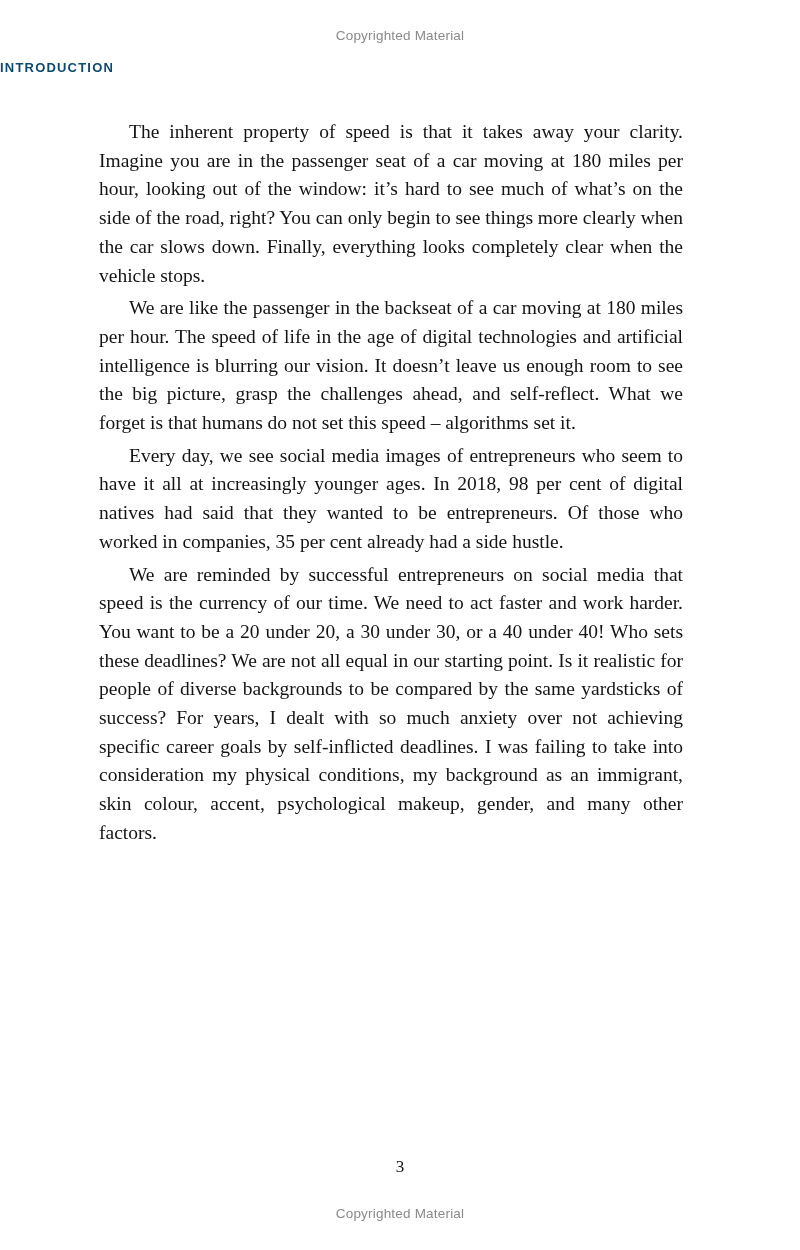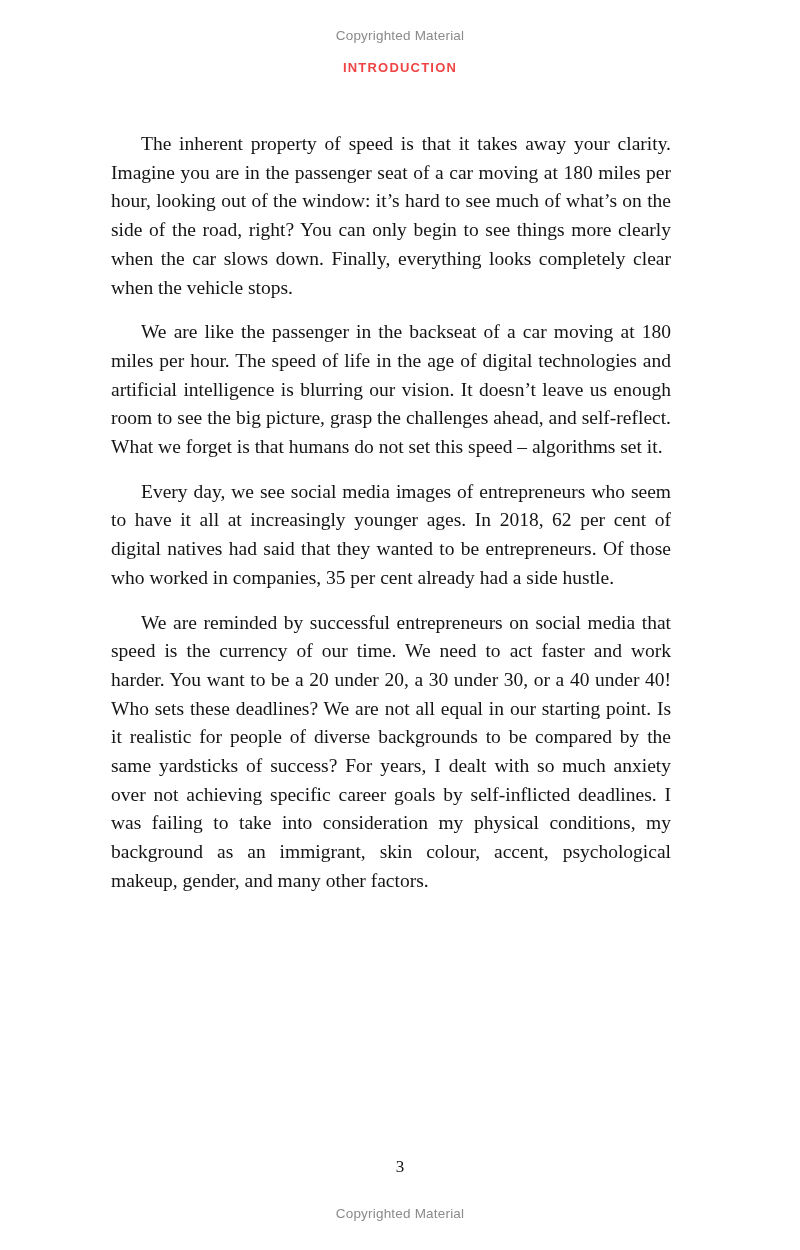--- a/index.html
+++ b/index.html
@@ -26,40 +26,40 @@
     color: #8a8a8a;
     letter-spacing: 0.2px;
   }
   .top-notice { top: 28px; }
   .bottom-notice { top: 1206px; }
   .running-head {
     position: absolute;
     top: 60px;
     left: 0;
     width: 100%;
-    text-align: center;
+    text-align: left;
     font-family: "Liberation Sans", sans-serif;
     font-size: 13px;
     font-weight: 600;
     letter-spacing: 1.2px;
-    color: #ef4444;
+    color: #0c4a6e;
   }
   .content {
     position: absolute;
     top: 114px;
     left: 95px;
     width: 592px;
     font-size: 19.5px;
     line-height: 28.7px;
     text-align: justify;
     hyphens: auto;
     -webkit-hyphens: auto;
   }
   .content p {
-    margin: 16px;
+    margin: 4px;
     padding: 0;
     text-indent: 30px;
   }
   .page-number {
     position: absolute;
     top: 1157px;
     left: 0;
     width: 100%;
     text-align: center;
     font-size: 17px;
@@ -71,21 +71,21 @@
 
 <div class="page">
 
   <div class="top-notice">Copyrighted Material</div>
 
   <div class="running-head">INTRODUCTION</div>
 
   <div class="content">
     <p>The inherent property of speed is that it takes away your clarity. Imagine you are in the passenger seat of a car moving at 180 miles per hour, looking out of the window: it’s hard to see much of what’s on the side of the road, right? You can only begin to see things more clearly when the car slows down. Finally, everything looks completely clear when the vehicle stops.</p>
     <p>We are like the passenger in the backseat of a car moving at 180 miles per hour. The speed of life in the age of digital technologies and artificial intelligence is blurring our vision. It doesn’t leave us enough room to see the big picture, grasp the challenges ahead, and self-reflect. What we forget is that humans do not set this speed – algorithms set it.</p>
-    <p>Every day, we see social media images of entrepreneurs who seem to have it all at increasingly younger ages. In 2018, 62 per cent of digital natives had said that they wanted to be entrepreneurs. Of those who worked in companies, 35 per cent already had a side hustle.</p>
+    <p>Every day, we see social media images of entrepreneurs who seem to have it all at increasingly younger ages. In 2018, 98 per cent of digital natives had said that they wanted to be entrepreneurs. Of those who worked in companies, 35 per cent already had a side hustle.</p>
     <p>We are reminded by successful entrepreneurs on social media that speed is the currency of our time. We need to act faster and work harder. You want to be a 20 under 20, a 30 under 30, or a 40 under 40! Who sets these deadlines? We are not all equal in our starting point. Is it realistic for people of diverse backgrounds to be compared by the same yardsticks of success? For years, I dealt with so much anxiety over not achieving specific career goals by self-inflicted deadlines. I was failing to take into consideration my physical conditions, my background as an immigrant, skin colour, accent, psychological makeup, gender, and many other factors.</p>
   </div>
 
   <div class="page-number">3</div>
 
   <div class="bottom-notice">Copyrighted Material</div>
 
 </div>
 
 </body></html>

